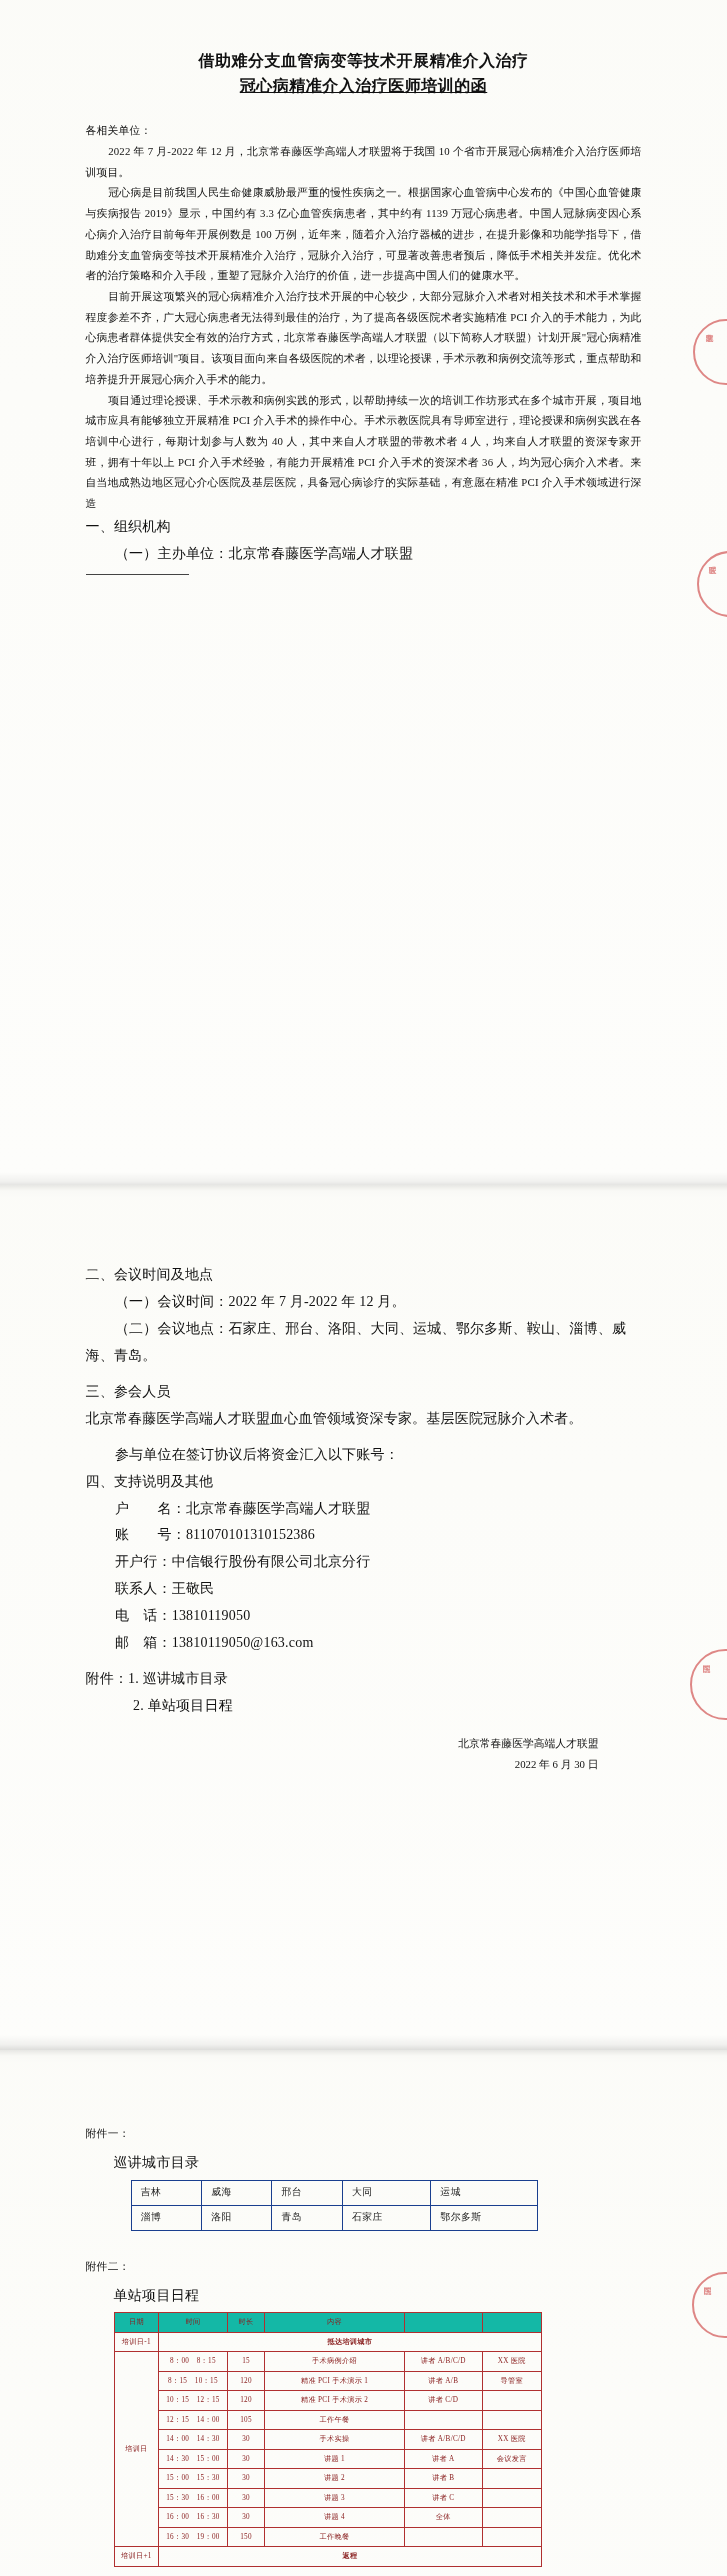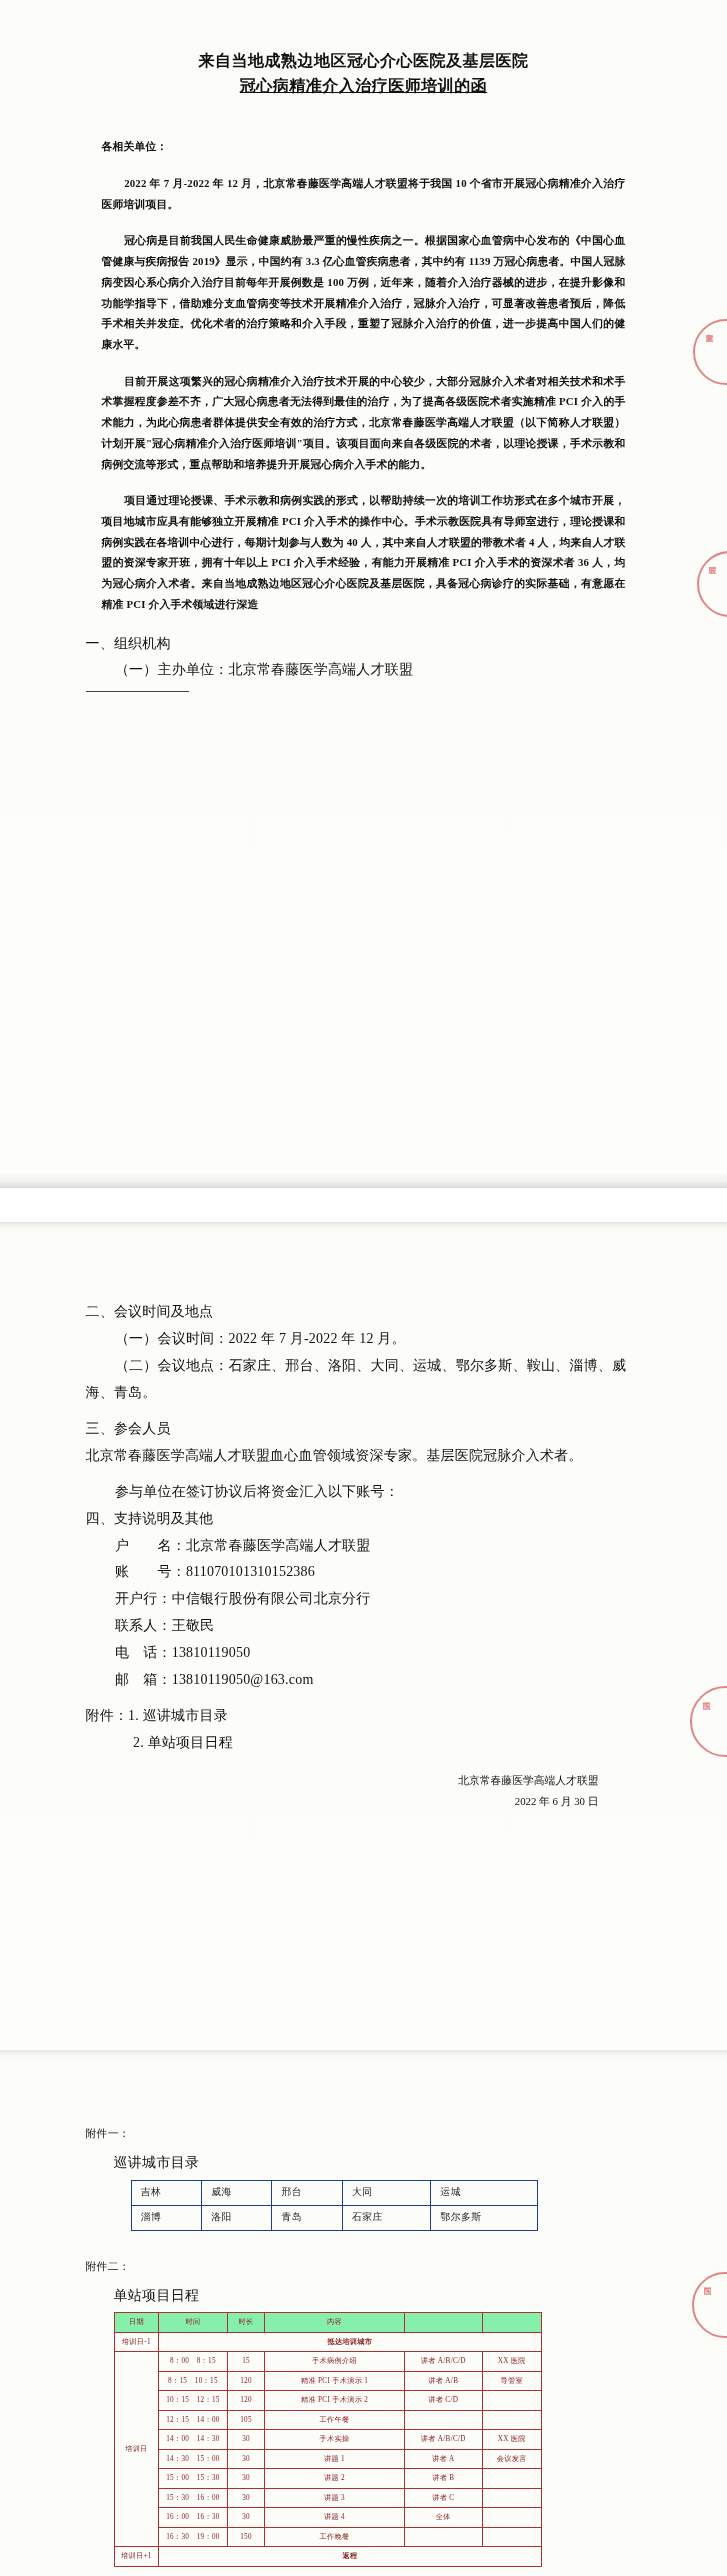--- a/index.html
+++ b/index.html
@@ -40,41 +40,40 @@
     background: linear-gradient(to bottom, rgba(0,0,0,0.16), rgba(0,0,0,0.02) 45%, rgba(255,255,255,0));
   }
   .seam2 {
     position: absolute;
     left: 0;
     width: 727px;
     height: 15.5px;
     background: linear-gradient(to bottom, rgba(255,255,255,0), rgba(0,0,0,0.05) 60%, rgba(0,0,0,0.14));
   }
 
-  #page2 { top: 1222px; height: 866px; }
+  #page2 { top: 1185px; height: 866px; }
   #page3 { top: 2050px; height: 1033px; }
 
   .doc-title {
     text-align: center;
     font-size: 16px;
     font-weight: bold;
     letter-spacing: 0.5px;
     line-height: 1.55;
     font-family: "Liberation Serif", "DejaVu Serif", serif;
   }
   .doc-title .line2 { display: block; text-decoration: underline; }
 
   p.body {
     font-size: 10.8px;
     line-height: 1.92;
     text-align: justify;
     text-justify: inter-ideograph;
-    margin: 16px;
+    margin: 0;
     letter-spacing: 0.2px;
-    font-weight: bold;
   }
   p.indent { text-indent: 2.1em; }
   p.nohang { text-indent: 0; }
 
   .block-gap { height: 9.3px; }
 
   .section-head {
     font-size: 14px;
     line-height: 1.92;
     margin: 0;
@@ -183,21 +182,21 @@
     color: #8a2020;
   }
   table.agenda th, table.agenda td {
     border: 0.5px solid #b03030;
     padding: 1.5px 3.1px;
     height: 15.5px;
     text-align: center;
     font-weight: normal;
     letter-spacing: 0.3px;
   }
-  table.agenda .hdr { background: #86efac; font-size: 7.2px; }
+  table.agenda .hdr { background: #14b8a6; font-size: 7.2px; }
   table.agenda .daycell { width: 38px; }
   table.agenda .sect { font-size: 7.2px; }
   table.agenda .wide { text-align: center; font-weight: bold; }
 
   .footer-spacer { height: 31px; }
 
   
   .scan-tint {
     position: absolute;
     inset: 0;
@@ -206,21 +205,21 @@
   }
 </style>
 </head>
 <body>
 
 <div class="page" id="page1">
   <div class="scan-tint"></div>
   <div class="page-inner" style="padding-top:49px;">
 
     <div class="doc-title">
-      <span>来自当地成熟边地区冠心介心医院及基层医院</span>
+      <span>借助难分支血管病变等技术开展精准介入治疗</span>
       <span class="line2">冠心病精准介入治疗医师培训的函</span>
     </div>
 
     <div style="height:21.6px"></div>
 
     <p class="body nohang">各相关单位：</p>
 
     <p class="body indent">2022 年 7 月-2022 年 12 月，北京常春藤医学高端人才联盟将于我国 10 个省市开展冠心病精准介入治疗医师培训项目。</p>
     <p class="body indent">冠心病是目前我国人民生命健康威胁最严重的慢性疾病之一。根据国家心血管病中心发布的《中国心血管健康与疾病报告 2019》显示，中国约有 3.3 亿心血管疾病患者，其中约有 1139 万冠心病患者。中国人冠脉病变因心系心病介入治疗目前每年开展例数是 100 万例，近年来，随着介入治疗器械的进步，在提升影像和功能学指导下，借助难分支血管病变等技术开展精准介入治疗，冠脉介入治疗，可显著改善患者预后，降低手术相关并发症。优化术者的治疗策略和介入手段，重塑了冠脉介入治疗的价值，进一步提高中国人们的健康水平。</p>
     <p class="body indent">目前开展这项繁兴的冠心病精准介入治疗技术开展的中心较少，大部分冠脉介入术者对相关技术和术手术掌握程度参差不齐，广大冠心病患者无法得到最佳的治疗，为了提高各级医院术者实施精准 PCI 介入的手术能力，为此心病患者群体提供安全有效的治疗方式，北京常春藤医学高端人才联盟（以下简称人才联盟）计划开展"冠心病精准介入治疗医师培训"项目。该项目面向来自各级医院的术者，以理论授课，手术示教和病例交流等形式，重点帮助和培养提升开展冠心病介入手术的能力。</p>

